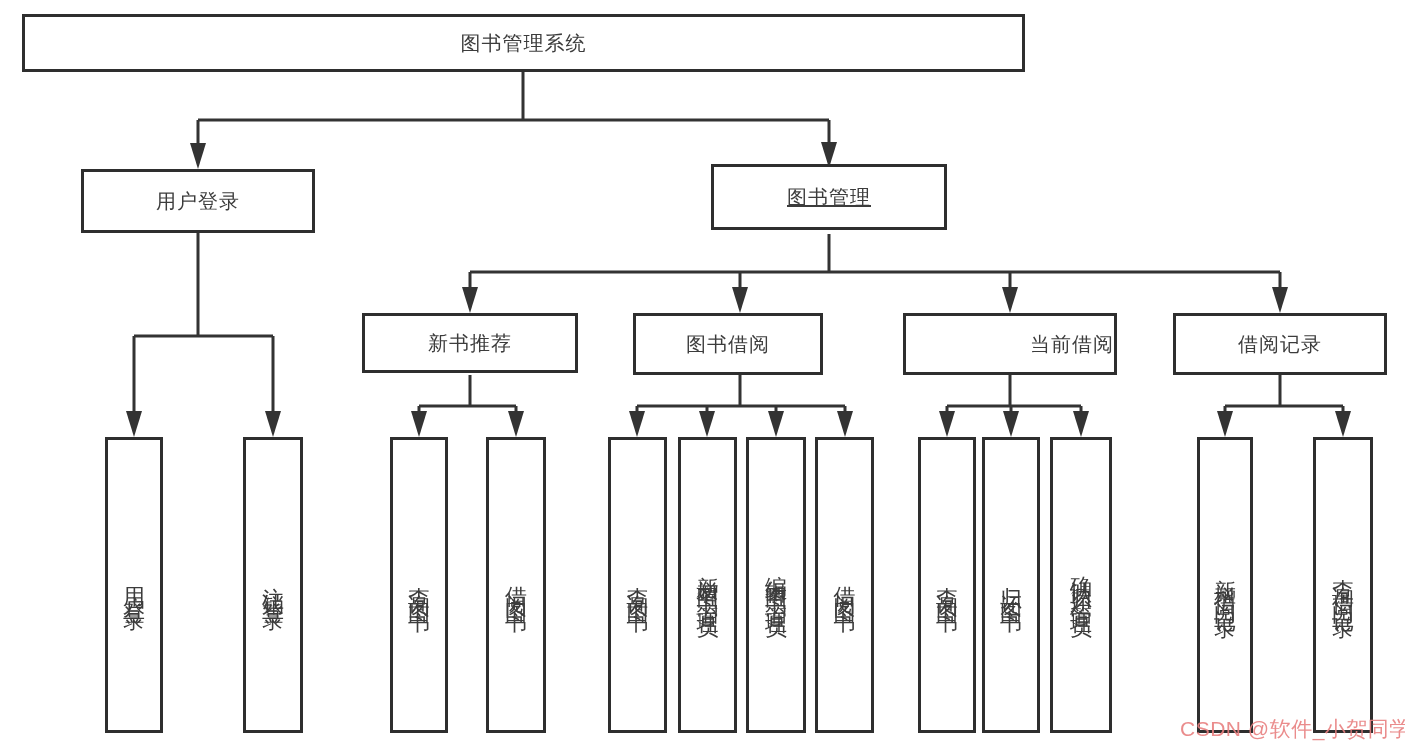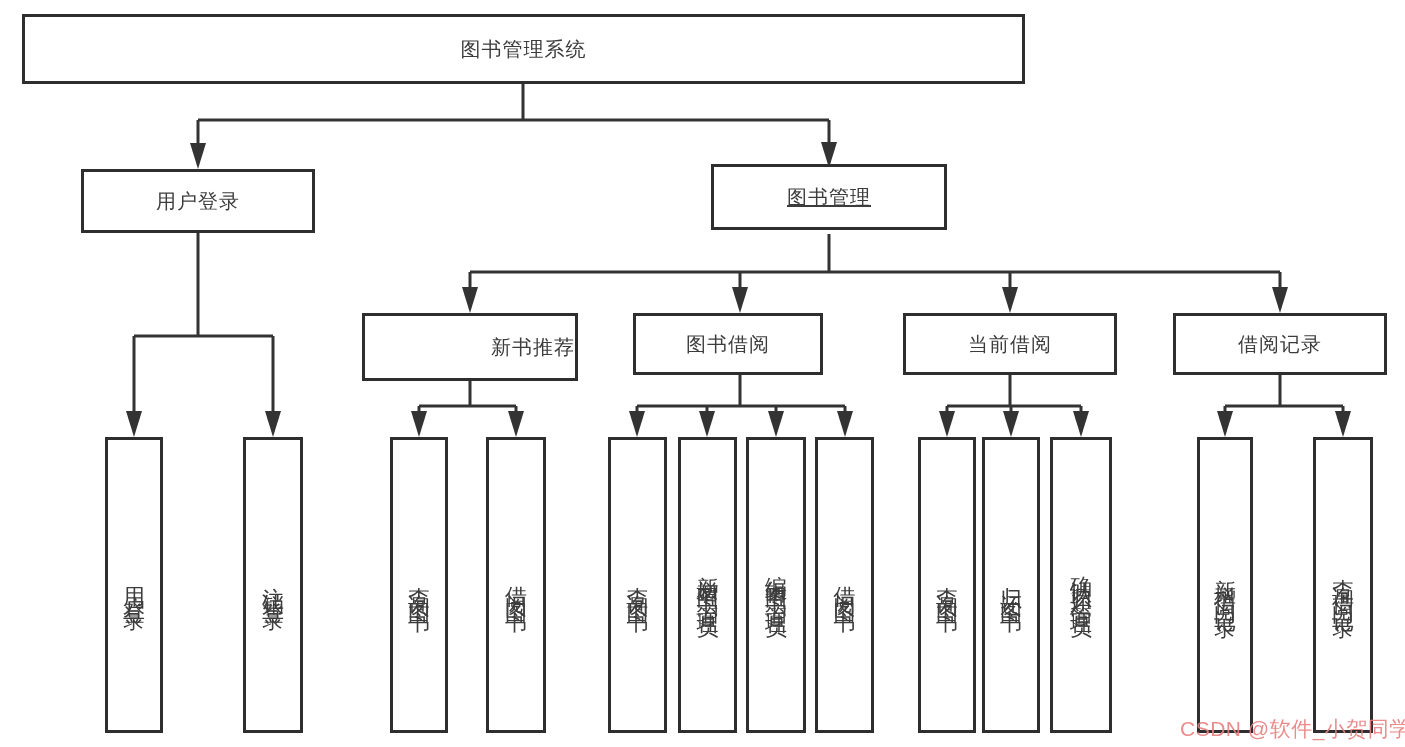--- a/index.html
+++ b/index.html
@@ -113,38 +113,38 @@
 
     <g stroke="#333333" stroke-width="3" fill="none">
       <path d="M1280,375 V406 M1225,406 H1343 M1225,406 V416 M1343,406 V416"></path>
     </g>
     <g fill="#333333" stroke="none">
       <polygon points="1217,411 1233,411 1225,437"></polygon>
       <polygon points="1335,411 1351,411 1343,437"></polygon>
     </g>
   </svg>
 
-  <div class="box" style="left:22px; top:14px; width:1003px; height:70px;">
+  <div class="box" style="left:22px; top:14px; width:1003px; height:58px;">
     <span class="lbl-h">图书管理系统</span>
   </div>
 
   <div class="box" style="left:81px; top:169px; width:234px; height:64px;">
     <span class="lbl-h">用户登录</span>
   </div>
   <div class="box" style="left:711px; top:164px; width:236px; height:66px;text-decoration:underline;">
     <span class="lbl-h">图书管理</span>
   </div>
 
-  <div class="box" style="left:362px; top:313px; width:216px; height:68px;justify-content:flex-end;">
+  <div class="box" style="left:362px; top:313px; width:216px; height:60px;">
     <span class="lbl-h">新书推荐</span>
   </div>
   <div class="box" style="left:633px; top:313px; width:190px; height:62px;">
     <span class="lbl-h">图书借阅</span>
   </div>
-  <div class="box" style="left:903px; top:313px; width:214px; height:62px;">
+  <div class="box" style="left:903px; top:313px; width:214px; height:62px;justify-content:flex-end;">
     <span class="lbl-h">当前借阅</span>
   </div>
   <div class="box" style="left:1173px; top:313px; width:214px; height:62px;">
     <span class="lbl-h">借阅记录</span>
   </div>
 
   <div class="box" style="left:105px; top:437px; width:58px; height:296px;">
     <span class="lbl-v">用户登录</span>
   </div>
   <div class="box" style="left:243px; top:437px; width:60px; height:296px;">

